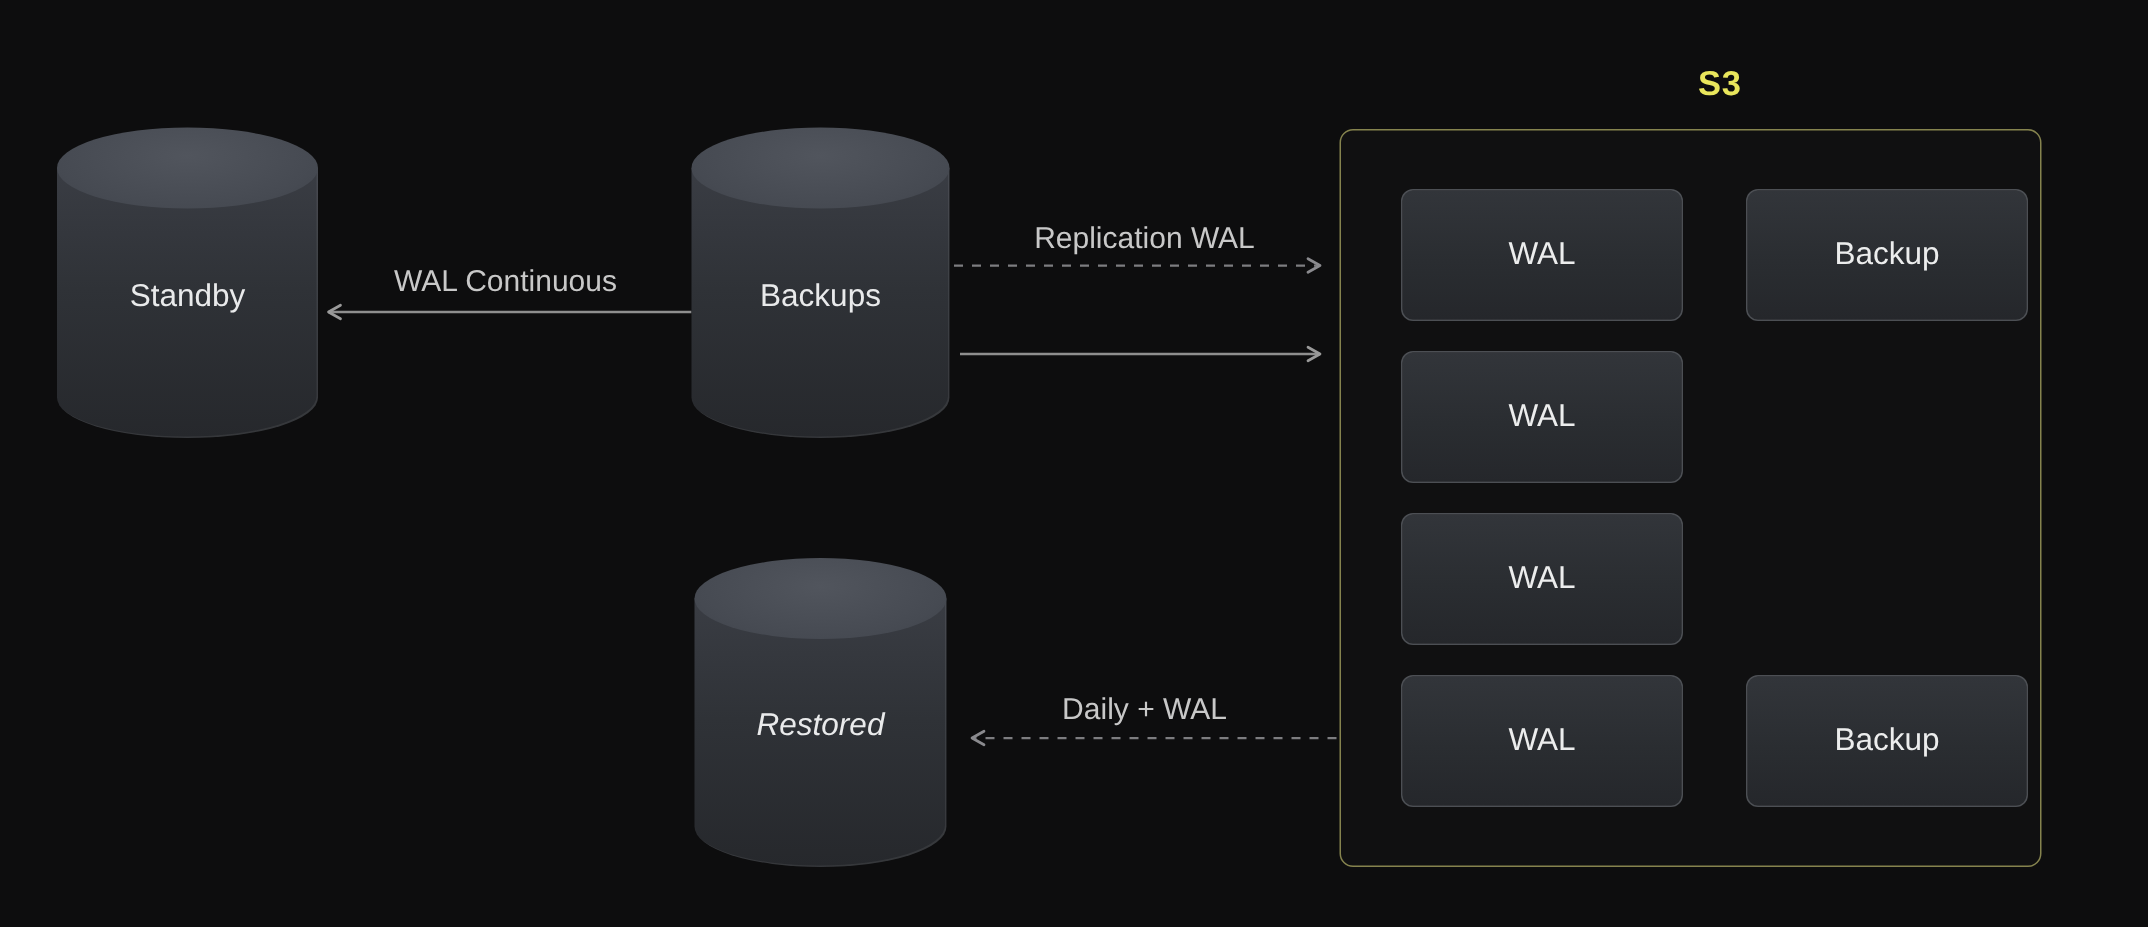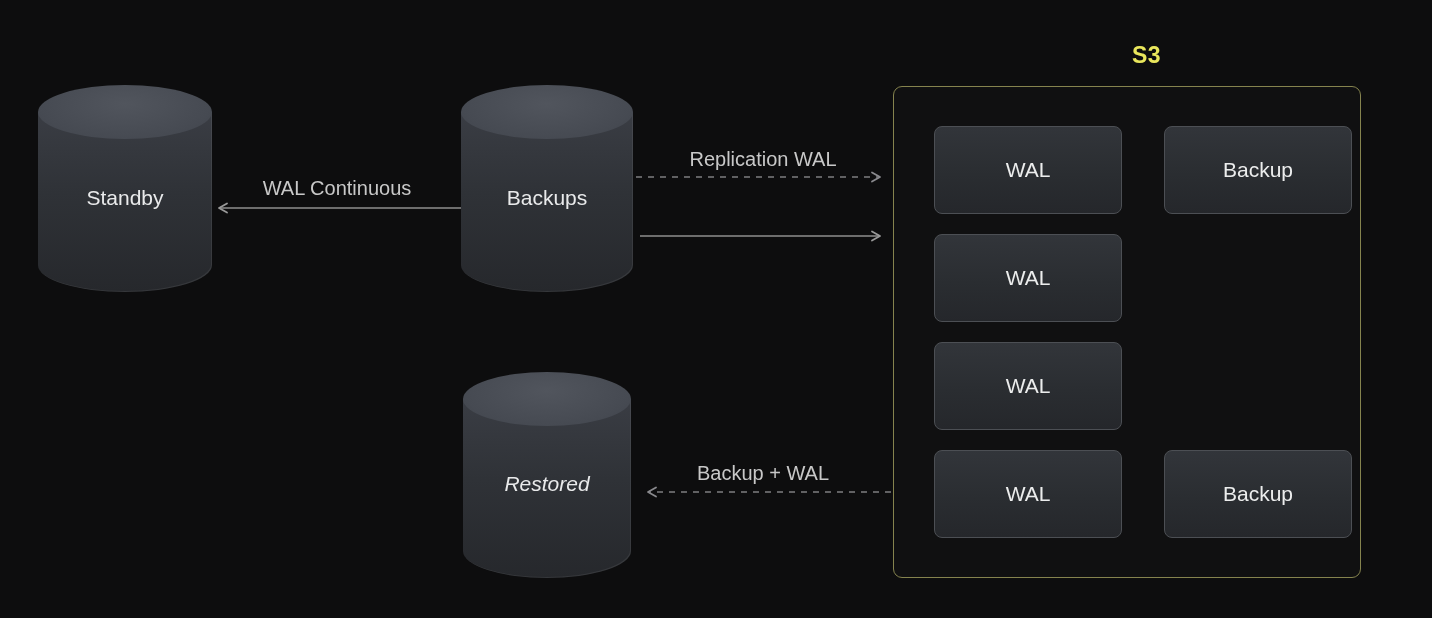--- a/index.html
+++ b/index.html
@@ -118,21 +118,21 @@
       </marker>
     </defs>
     <line class="solid" x1="461" y1="208" x2="219" y2="208" marker-end="url(#chev-solid)"></line>
     <line class="dashed" x1="636" y1="177" x2="880" y2="177" marker-end="url(#chev-dash)"></line>
     <line class="solid" x1="640" y1="236" x2="880" y2="236" marker-end="url(#chev-solid)"></line>
     <line class="dashed" x1="891" y1="492" x2="648" y2="492" marker-end="url(#chev-dash)"></line>
   </svg>
 
   <div class="arrow-label" style="left:207px; top:176px;">WAL Continuous</div>
   <div class="arrow-label" style="left:633px; top:147px;">Replication WAL</div>
-  <div class="arrow-label" style="left:633px; top:461px;">Backup + WAL</div>
+  <div class="arrow-label" style="left:633px; top:461px;">Daily + WAL</div>
 
   <div class="cylinder" style="left:38px; top:85px; width:174px; height:207px;">
     <div class="cyl-body"></div>
     <div class="cyl-top"></div>
     <div class="cyl-label">Standby</div>
   </div>
 
   <div class="cylinder" style="left:461px; top:85px; width:172px; height:207px;">
     <div class="cyl-body"></div>
     <div class="cyl-top"></div>

